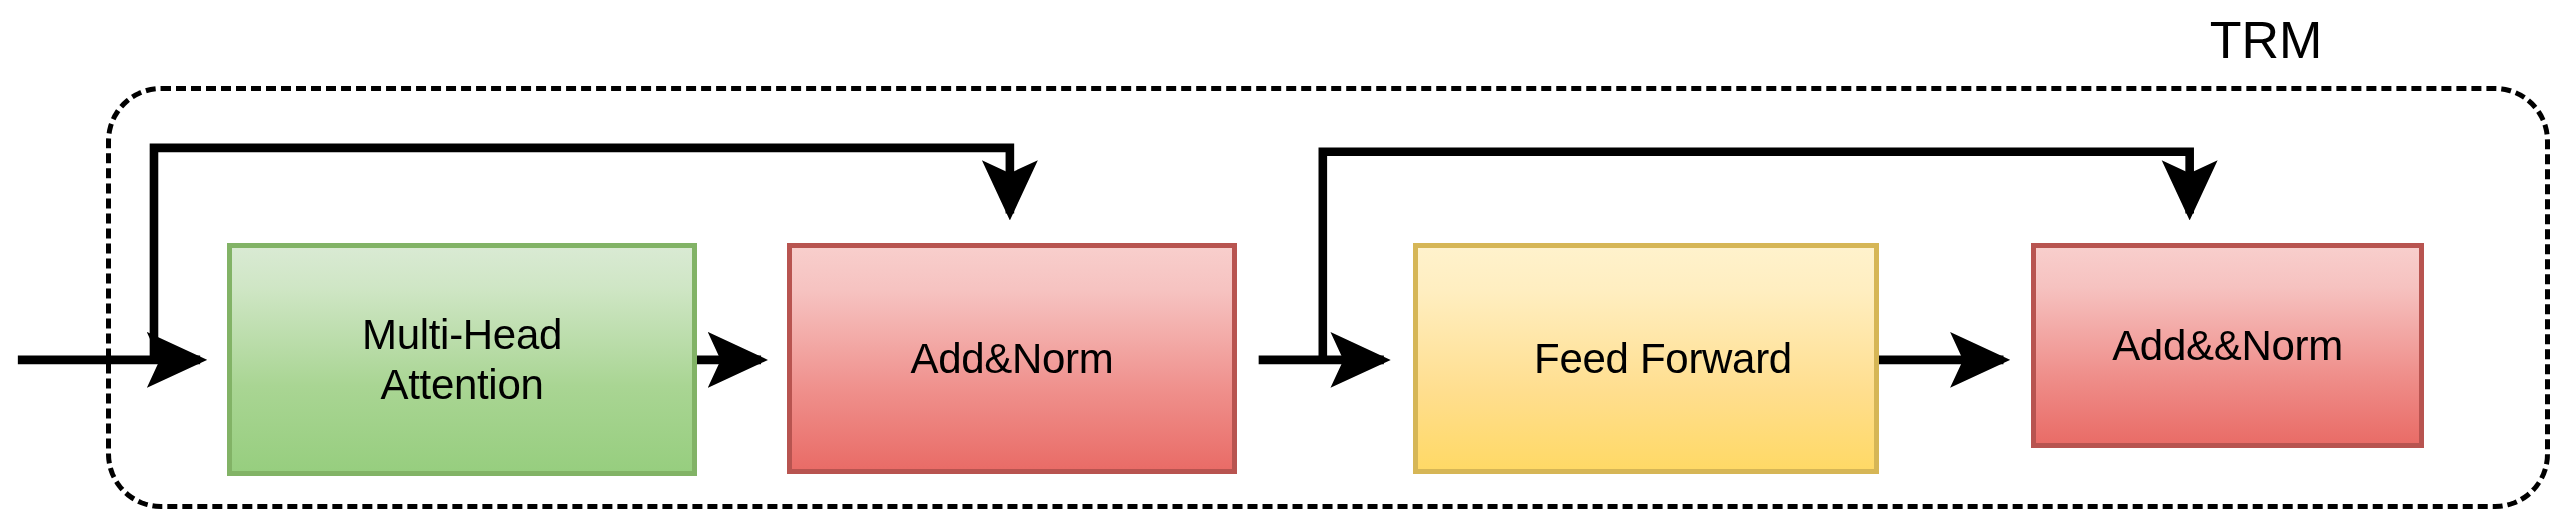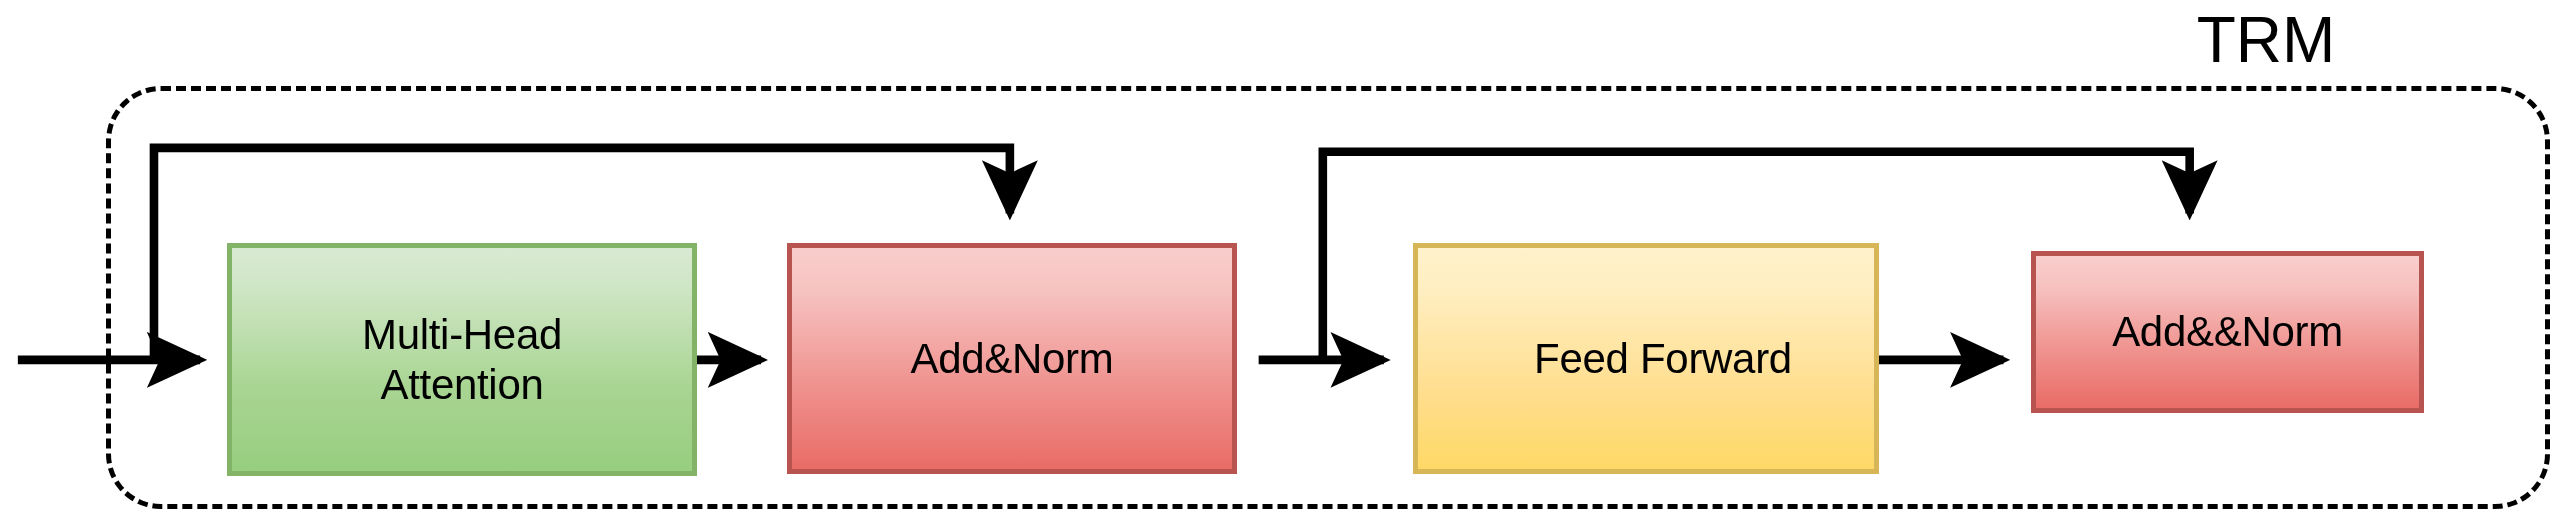--- a/index.html
+++ b/index.html
@@ -30,21 +30,21 @@
     border-radius: 55px;
     background: transparent;
   }
   
   .trm-title {
     position: absolute;
     left: 2168px;
     top: 9.4px;
     width: 196px;
     text-align: center;
-    font-size: 64px;
+    font-size: 52px;
     line-height: 63px;
     color: #000000;
     white-space: nowrap;
   }
   
   .node {
     position: absolute;
     box-sizing: border-box;
     border-width: 5.5px;
     border-style: solid;
@@ -130,18 +130,18 @@
   </div>
 
   <div class="node node-red" style="left:787px; top:243px; width:450px; height:231px;">
     <span class="node-label">Add&amp;Norm</span>
   </div>
 
   <div class="node node-yellow" style="left:1413px; top:243px; width:466px; height:231px;padding-left:34px;">
     <span class="node-label">Feed Forward</span>
   </div>
 
-  <div class="node node-red" style="left:2031px; top:243px; width:393px; height:162px;margin-top:8px;">
+  <div class="node node-red" style="left:2031px; top:243px; width:393px; height:205px;">
     <span class="node-label">Add&amp;&amp;Norm</span>
   </div>
 
 </div>
 
 
 </body></html>

